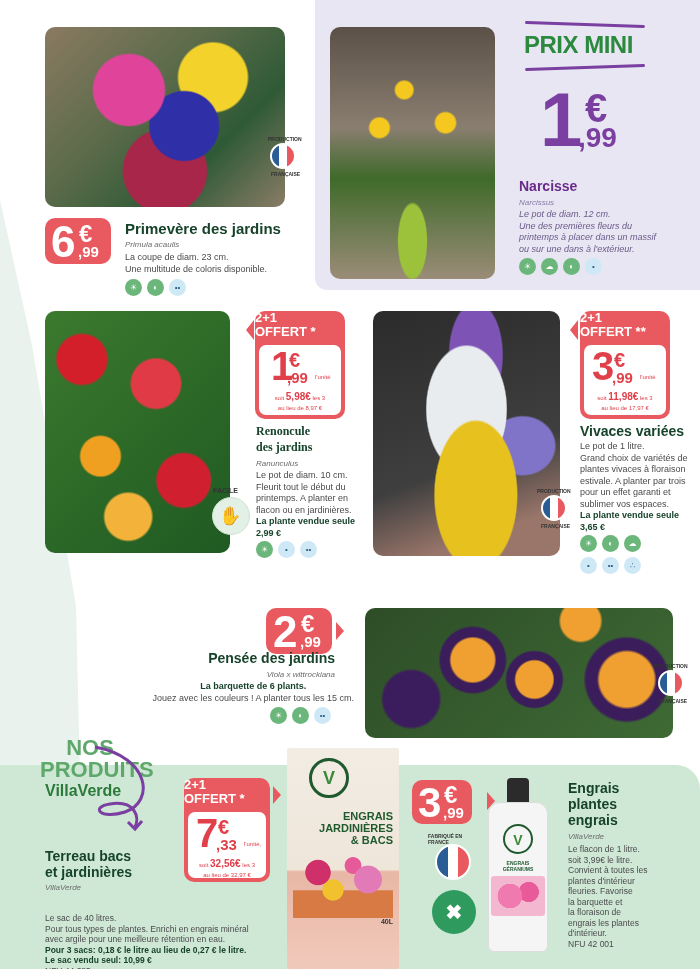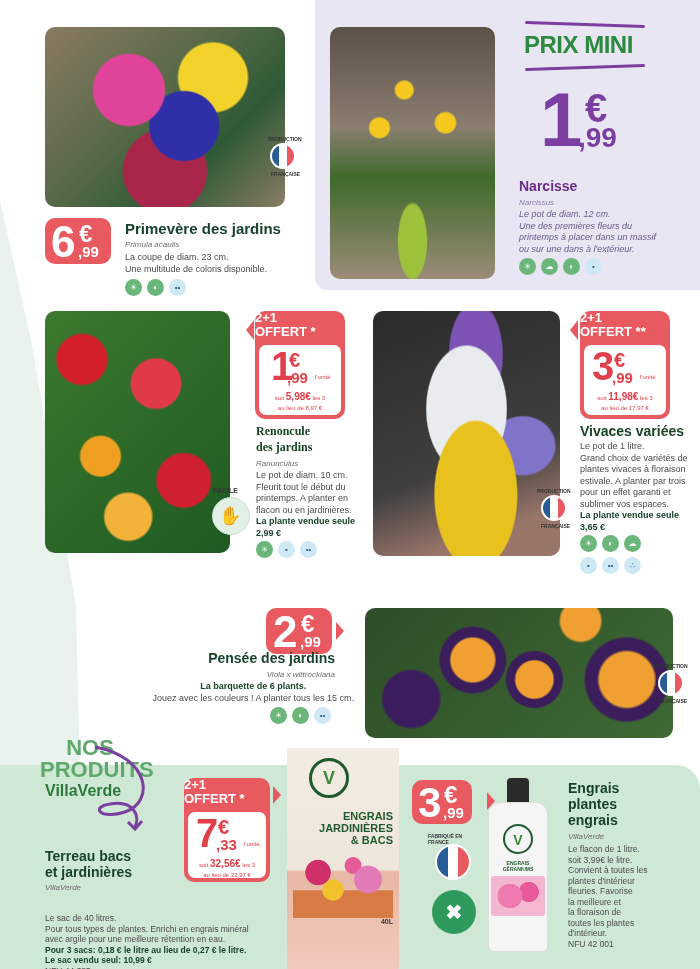--- a/index.html
+++ b/index.html
@@ -281,18 +281,18 @@
   <div>plantes</div>
   <div>engrais</div>
 </div>
 <div class="latin" style="left:568px;top:832px;">VillaVerde</div>
 <div class="desc" style="left:568px;top:844px;font-size:8.5px;line-height:10.5px;">
   <div>Le flacon de 1 litre.</div>
   <div>soit 3,99€ le litre.</div>
   <div>Convient à toutes les</div>
   <div>plantes d'intérieur</div>
   <div>fleuries. Favorise</div>
-  <div>la meilleure et</div>
+  <div>la barquette et</div>
   <div>la floraison de</div>
-  <div>toutes les plantes</div>
+  <div>engrais les plantes</div>
   <div>d'intérieur.</div>
   <div>NFU 42 001</div>
 </div>
 
 </body></html>

